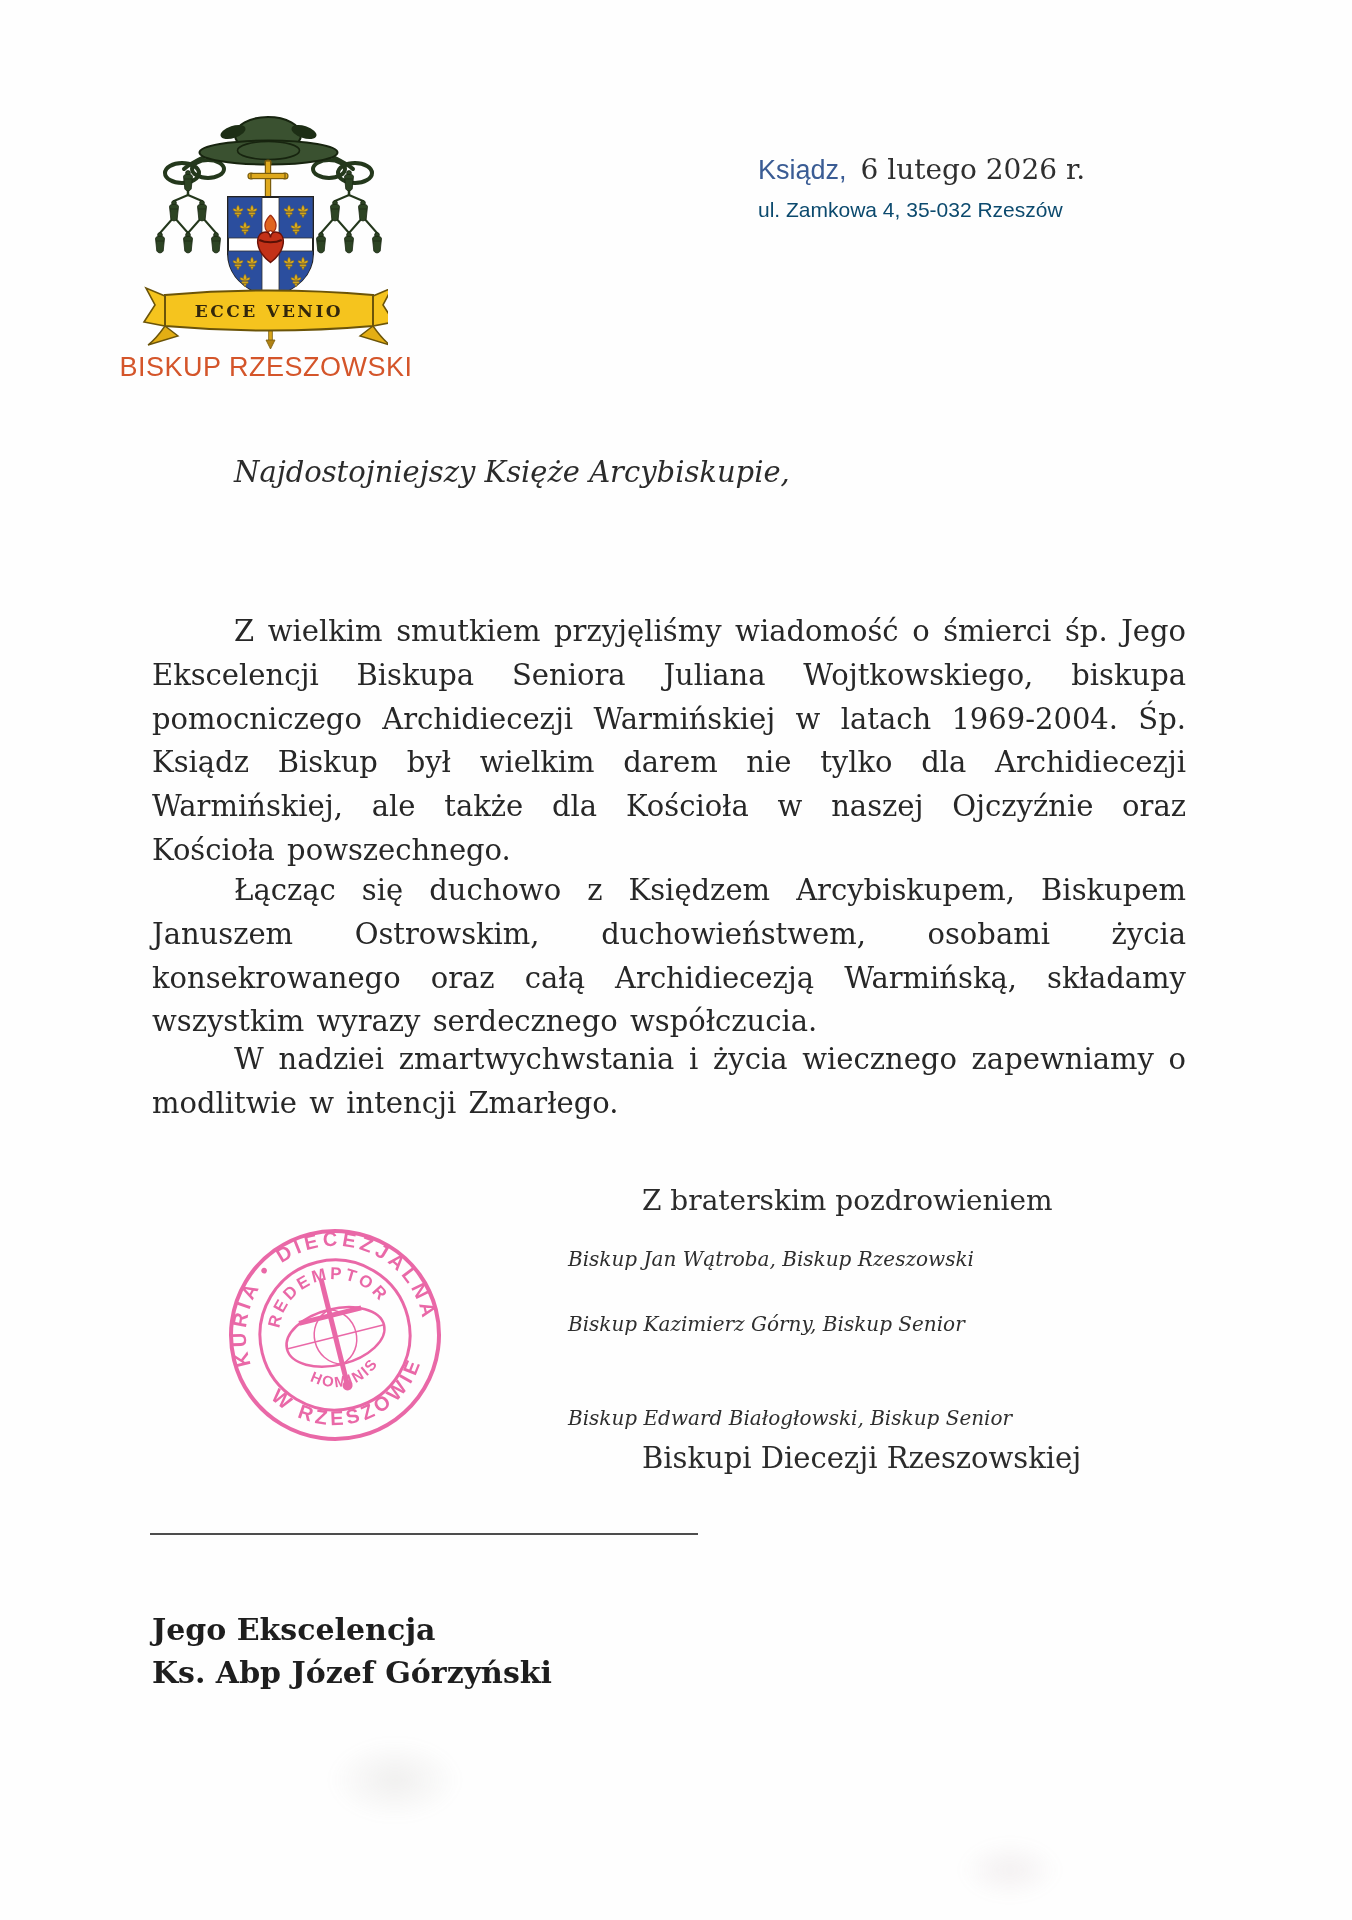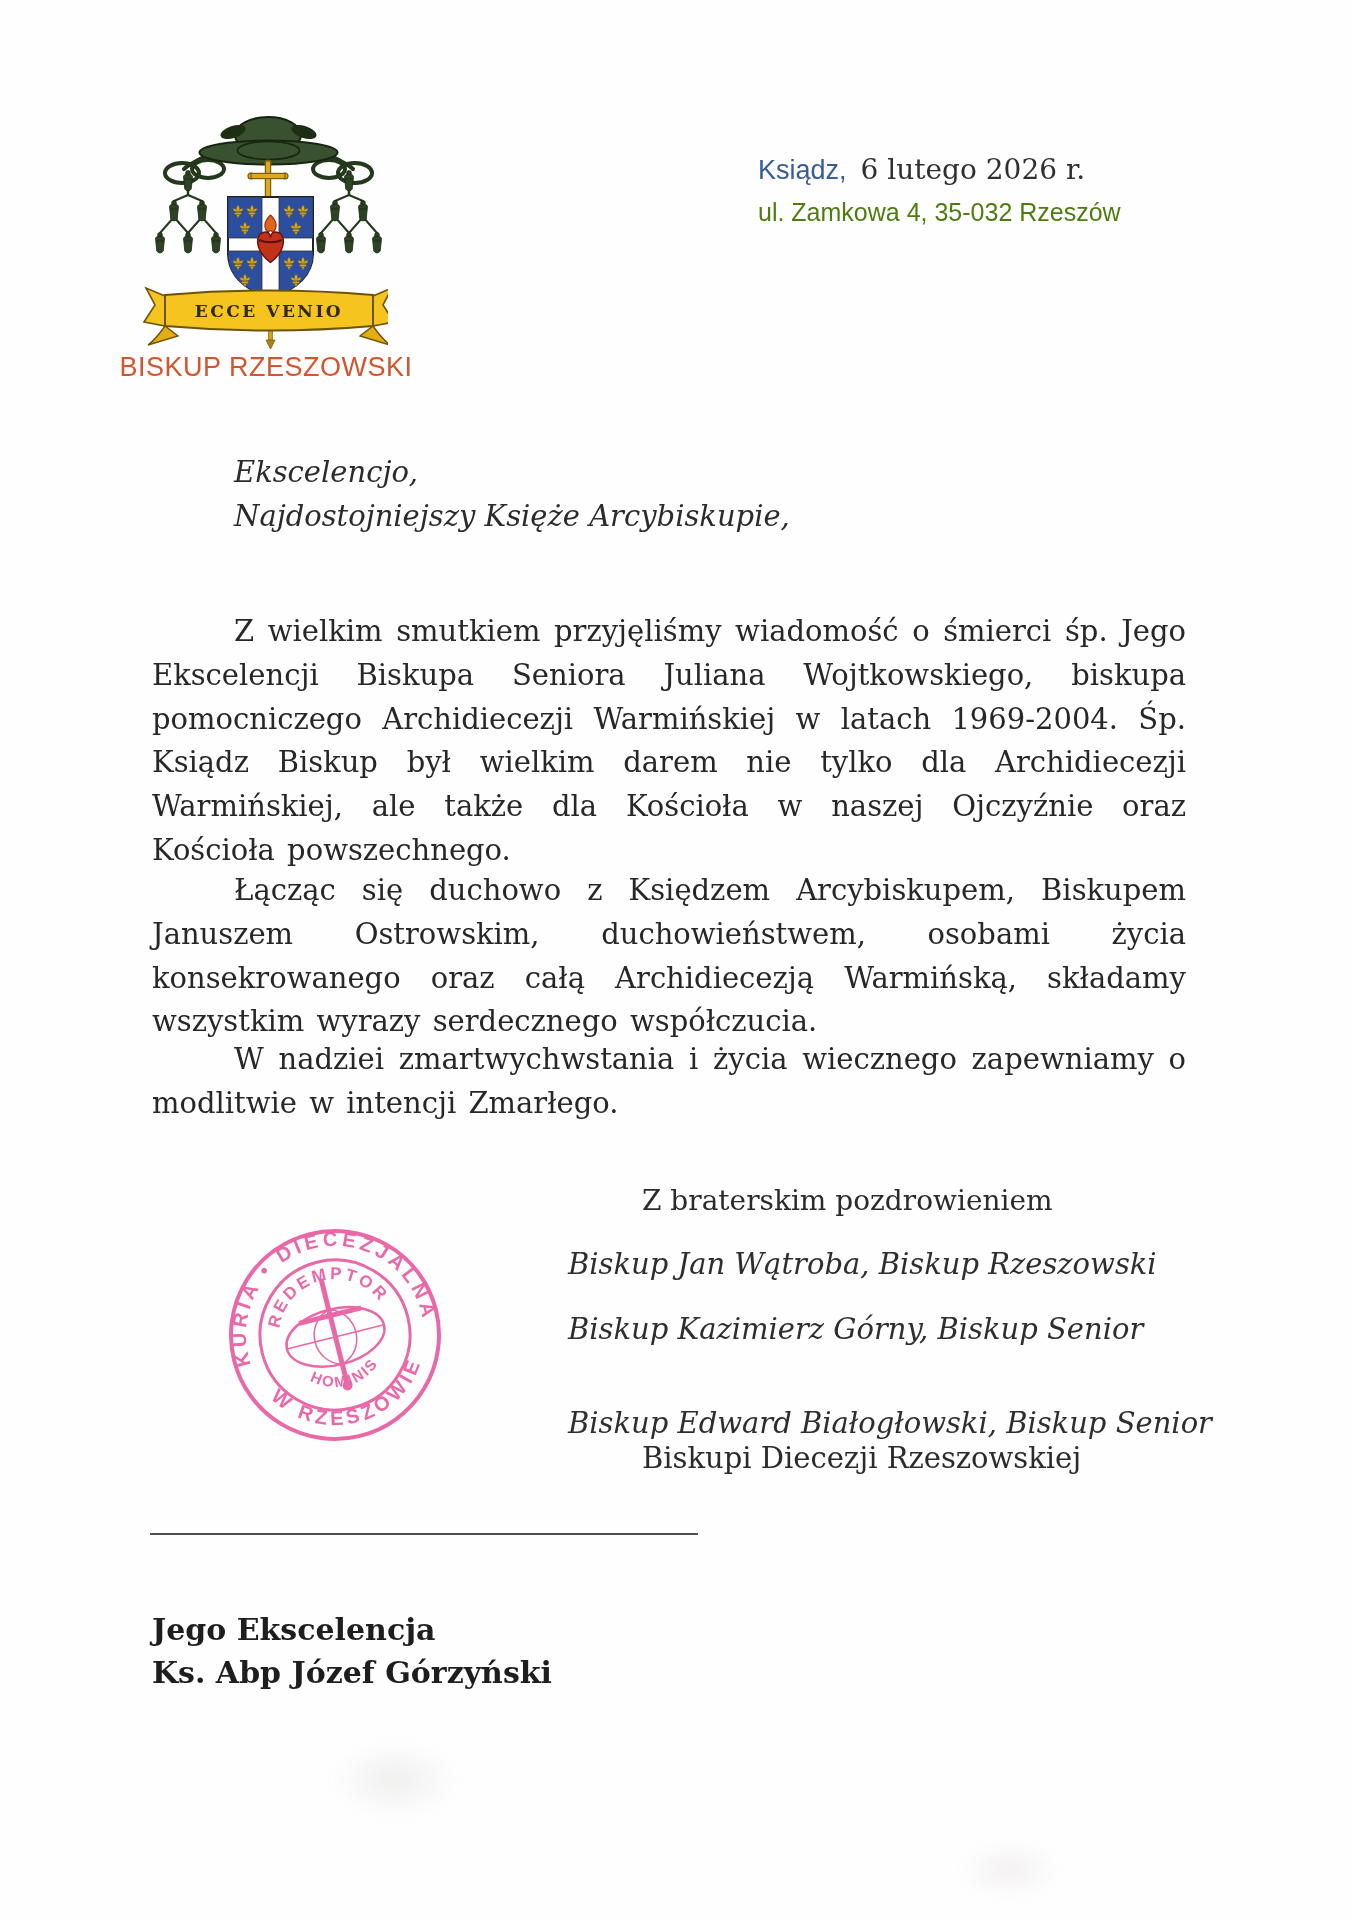--- a/index.html
+++ b/index.html
@@ -18,33 +18,33 @@
   }
   .dateline{left:758px;top:153px;font-size:28px;white-space:nowrap;}
   .dateline .place{
     font-family:"Liberation Sans","DejaVu Sans",sans-serif;
     font-size:27px;color:#3a5c94;margin-right:14px;
   }
   .dateline .date{color:#2f2f2f;}
   .address-line{
     left:758px;top:198px;
     font-family:"Liberation Sans","DejaVu Sans",sans-serif;
-    font-size:25px;color:#4d7c0f;white-space:nowrap;
+    font-size:21px;color:#0c4a6e;white-space:nowrap;
   }
   
   .salutation{left:234px;top:450px;font-style:italic;font-size:29px;line-height:44px;color:#2b2b2b;}
   
   .para{
     left:152px;width:1034px;font-size:29px;line-height:43.8px;
     text-align:justify;text-indent:82px;word-spacing:3px;color:#272727;
   }
   #para1{top:581px;} #para2{top:840px;} #para3{top:1009px;}
   
   .closing-salutation{left:642px;top:1184px;font-size:28px;color:#2b2b2b;white-space:nowrap;}
-  .signature{left:568px;font-style:italic;font-size:29px;color:#2e2e2e;white-space:nowrap;}
+  .signature{left:568px;font-style:italic;font-size:20px;color:#2e2e2e;white-space:nowrap;}
   #sig0{top:1247px;} #sig1{top:1312px;} #sig2{top:1377px;margin-top:29px;}
   .collective{left:642px;top:1441px;font-size:29px;color:#2b2b2b;white-space:nowrap;}
   
   .divider{left:150px;top:1533px;width:548px;height:2px;background:#4d4d4d;}
   .recipient{left:152px;top:1576px;font-weight:bold;font-size:30px;line-height:43px;color:#1e1e1e;margin-top:32px;}
   
   .smudge{border-radius:50%;filter:blur(6px);}
   #smudge1{left:330px;top:1740px;width:130px;height:80px;
     background:radial-gradient(closest-side,rgba(140,135,130,0.12),rgba(140,135,130,0));}
   #smudge2{left:960px;top:1840px;width:100px;height:60px;
@@ -165,21 +165,20 @@
 </svg>
 
 <div class="abs sender-title">BISKUP RZESZOWSKI</div>
 
 <div class="abs dateline">
   <span class="place">Ksiądz,</span><span class="date">6 lutego 2026 r.</span>
 </div>
 <div class="abs address-line">ul. Zamkowa 4, 35-032 Rzeszów</div>
 
 <div class="abs salutation">
-  <div>Ekscelencjo,</div>
   <div>Najdostojniejszy Księże Arcybiskupie,</div>
 </div>
 
 <p id="para1" class="abs para">Z wielkim smutkiem przyjęliśmy wiadomość o śmierci śp. Jego Ekscelencji Biskupa Seniora Juliana Wojtkowskiego, biskupa pomocniczego Archidiecezji Warmińskiej w latach 1969-2004. Śp. Ksiądz Biskup był wielkim darem nie tylko dla Archidiecezji Warmińskiej, ale także dla Kościoła w naszej Ojczyźnie oraz Kościoła powszechnego.</p>
 <p id="para2" class="abs para">Łącząc się duchowo z Księdzem Arcybiskupem, Biskupem Januszem Ostrowskim, duchowieństwem, osobami życia konsekrowanego oraz całą Archidiecezją Warmińską, składamy wszystkim wyrazy serdecznego współczucia.</p>
 <p id="para3" class="abs para">W nadziei zmartwychwstania i życia wiecznego zapewniamy o modlitwie w intencji Zmarłego.</p>
 
 <div class="abs closing-salutation">Z braterskim pozdrowieniem</div>
 <div id="sig0" class="abs signature">Biskup Jan Wątroba, Biskup Rzeszowski</div>
 <div id="sig1" class="abs signature">Biskup Kazimierz Górny, Biskup Senior</div>

